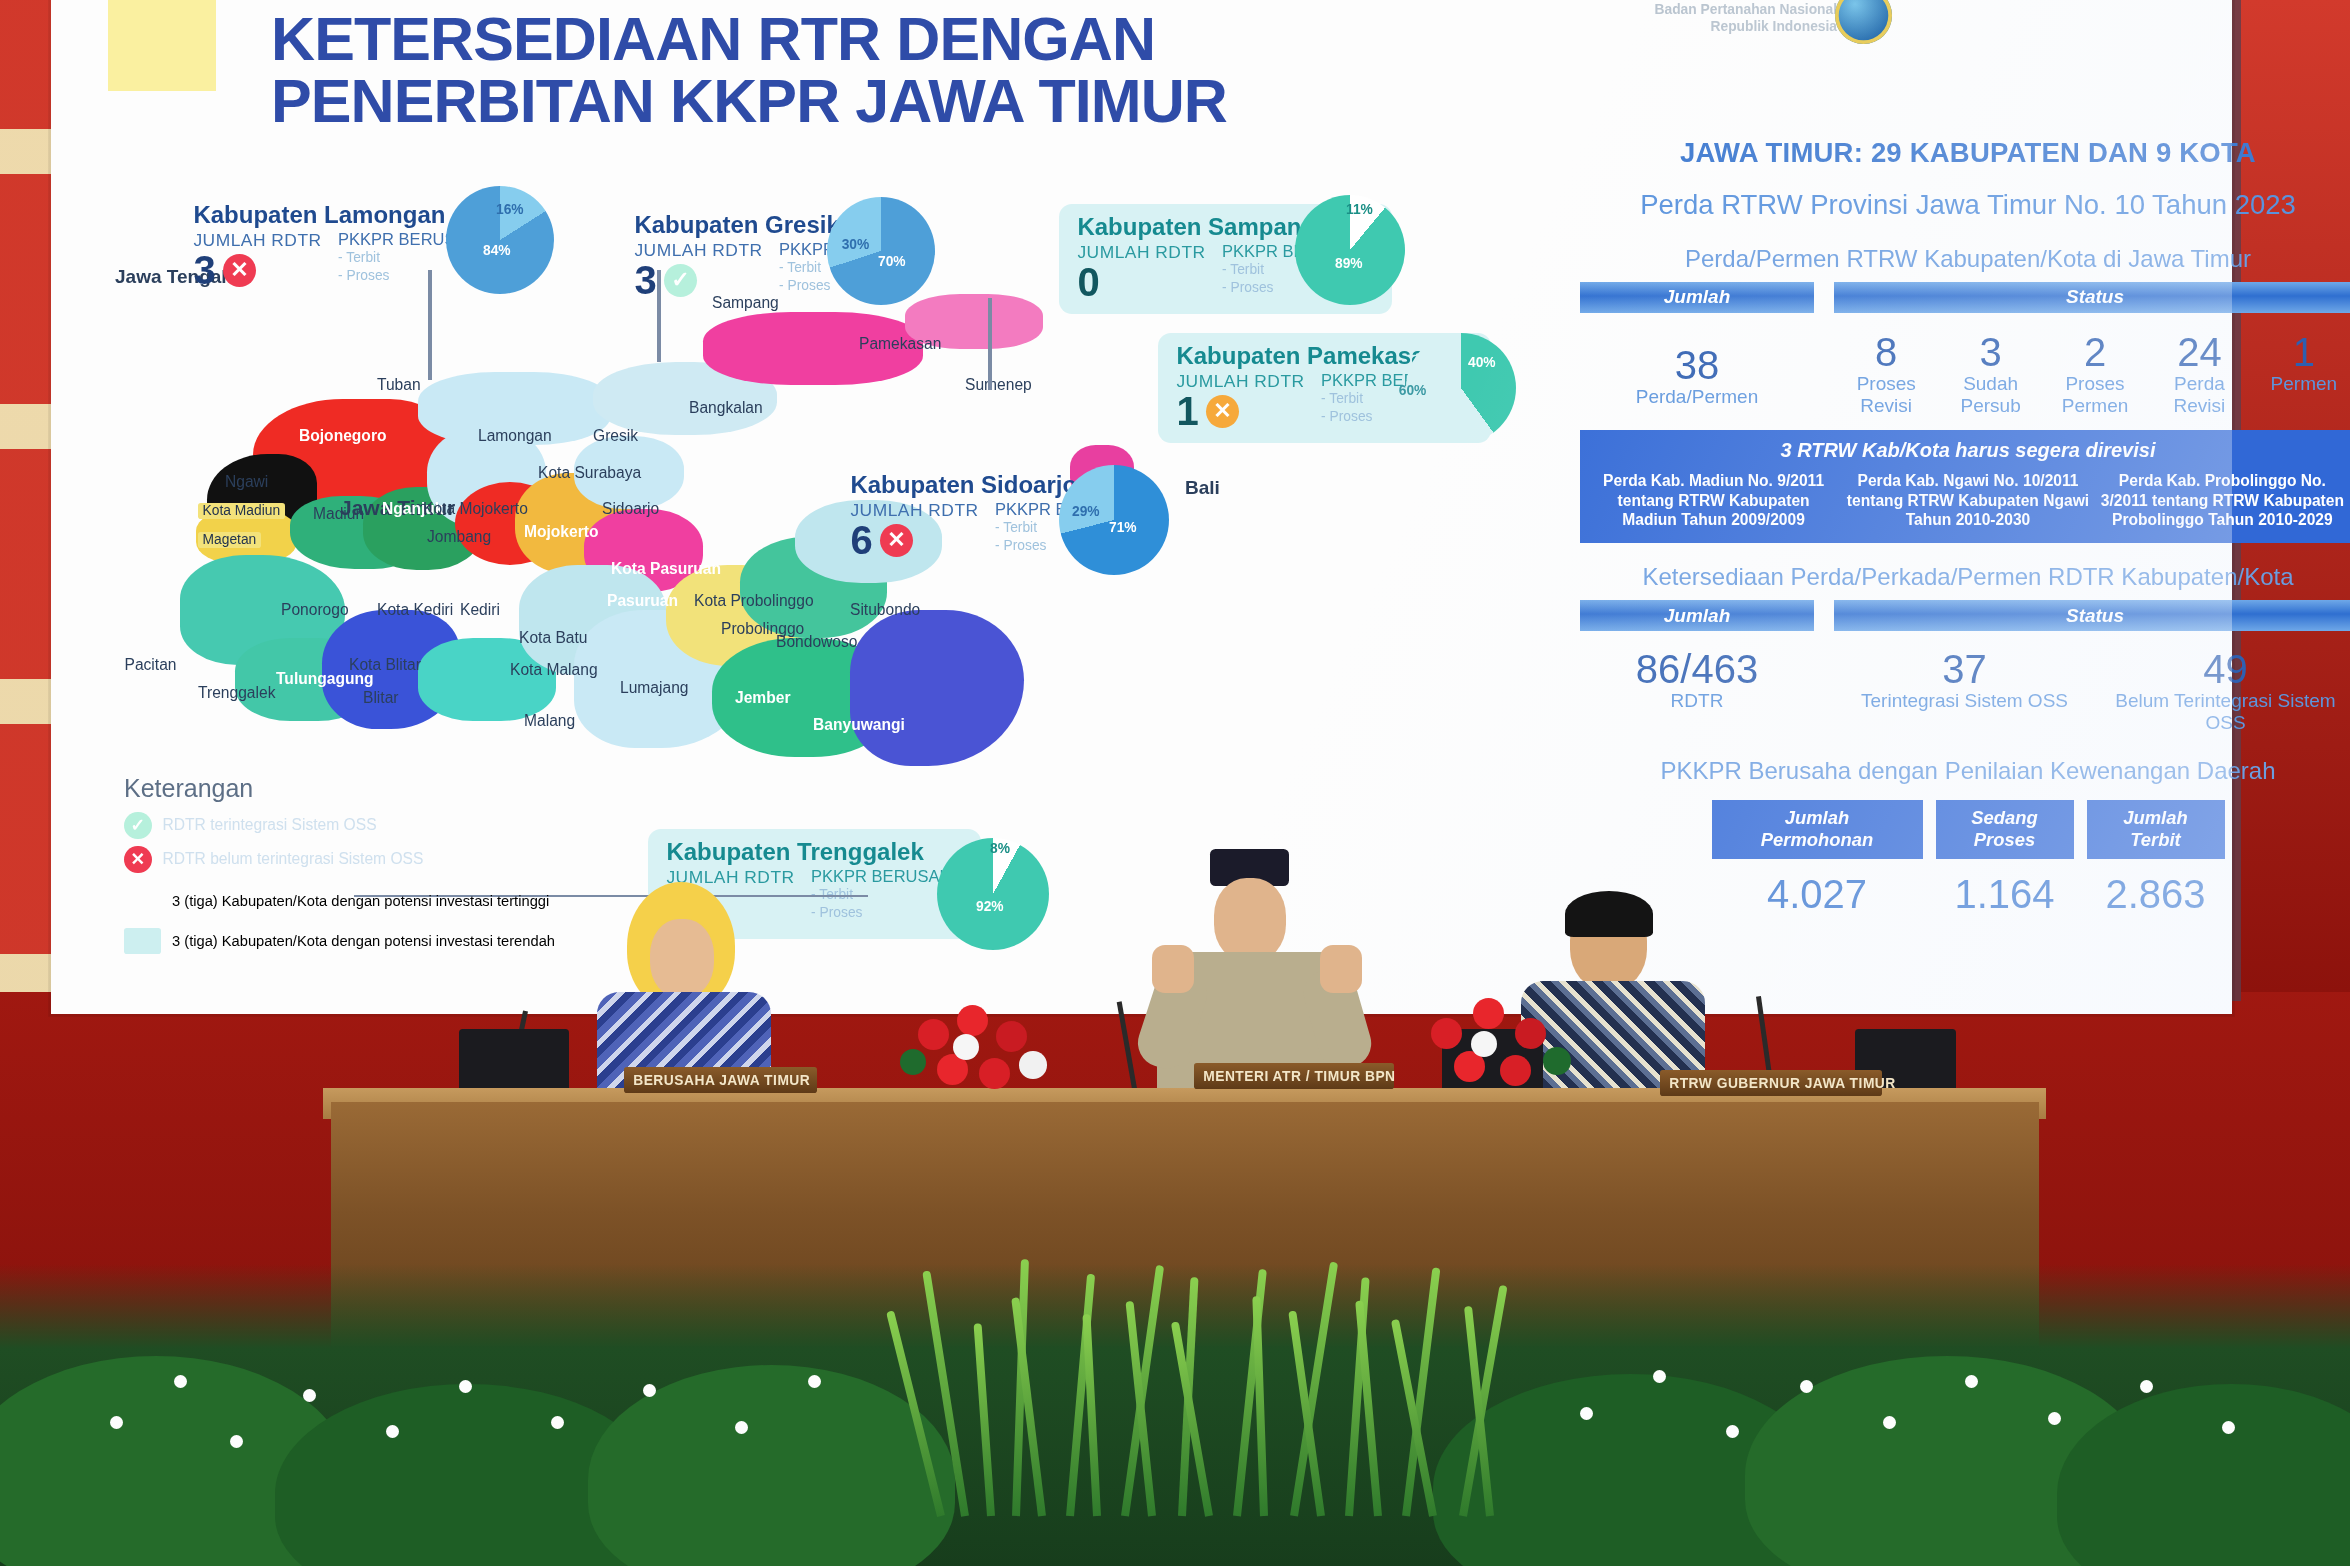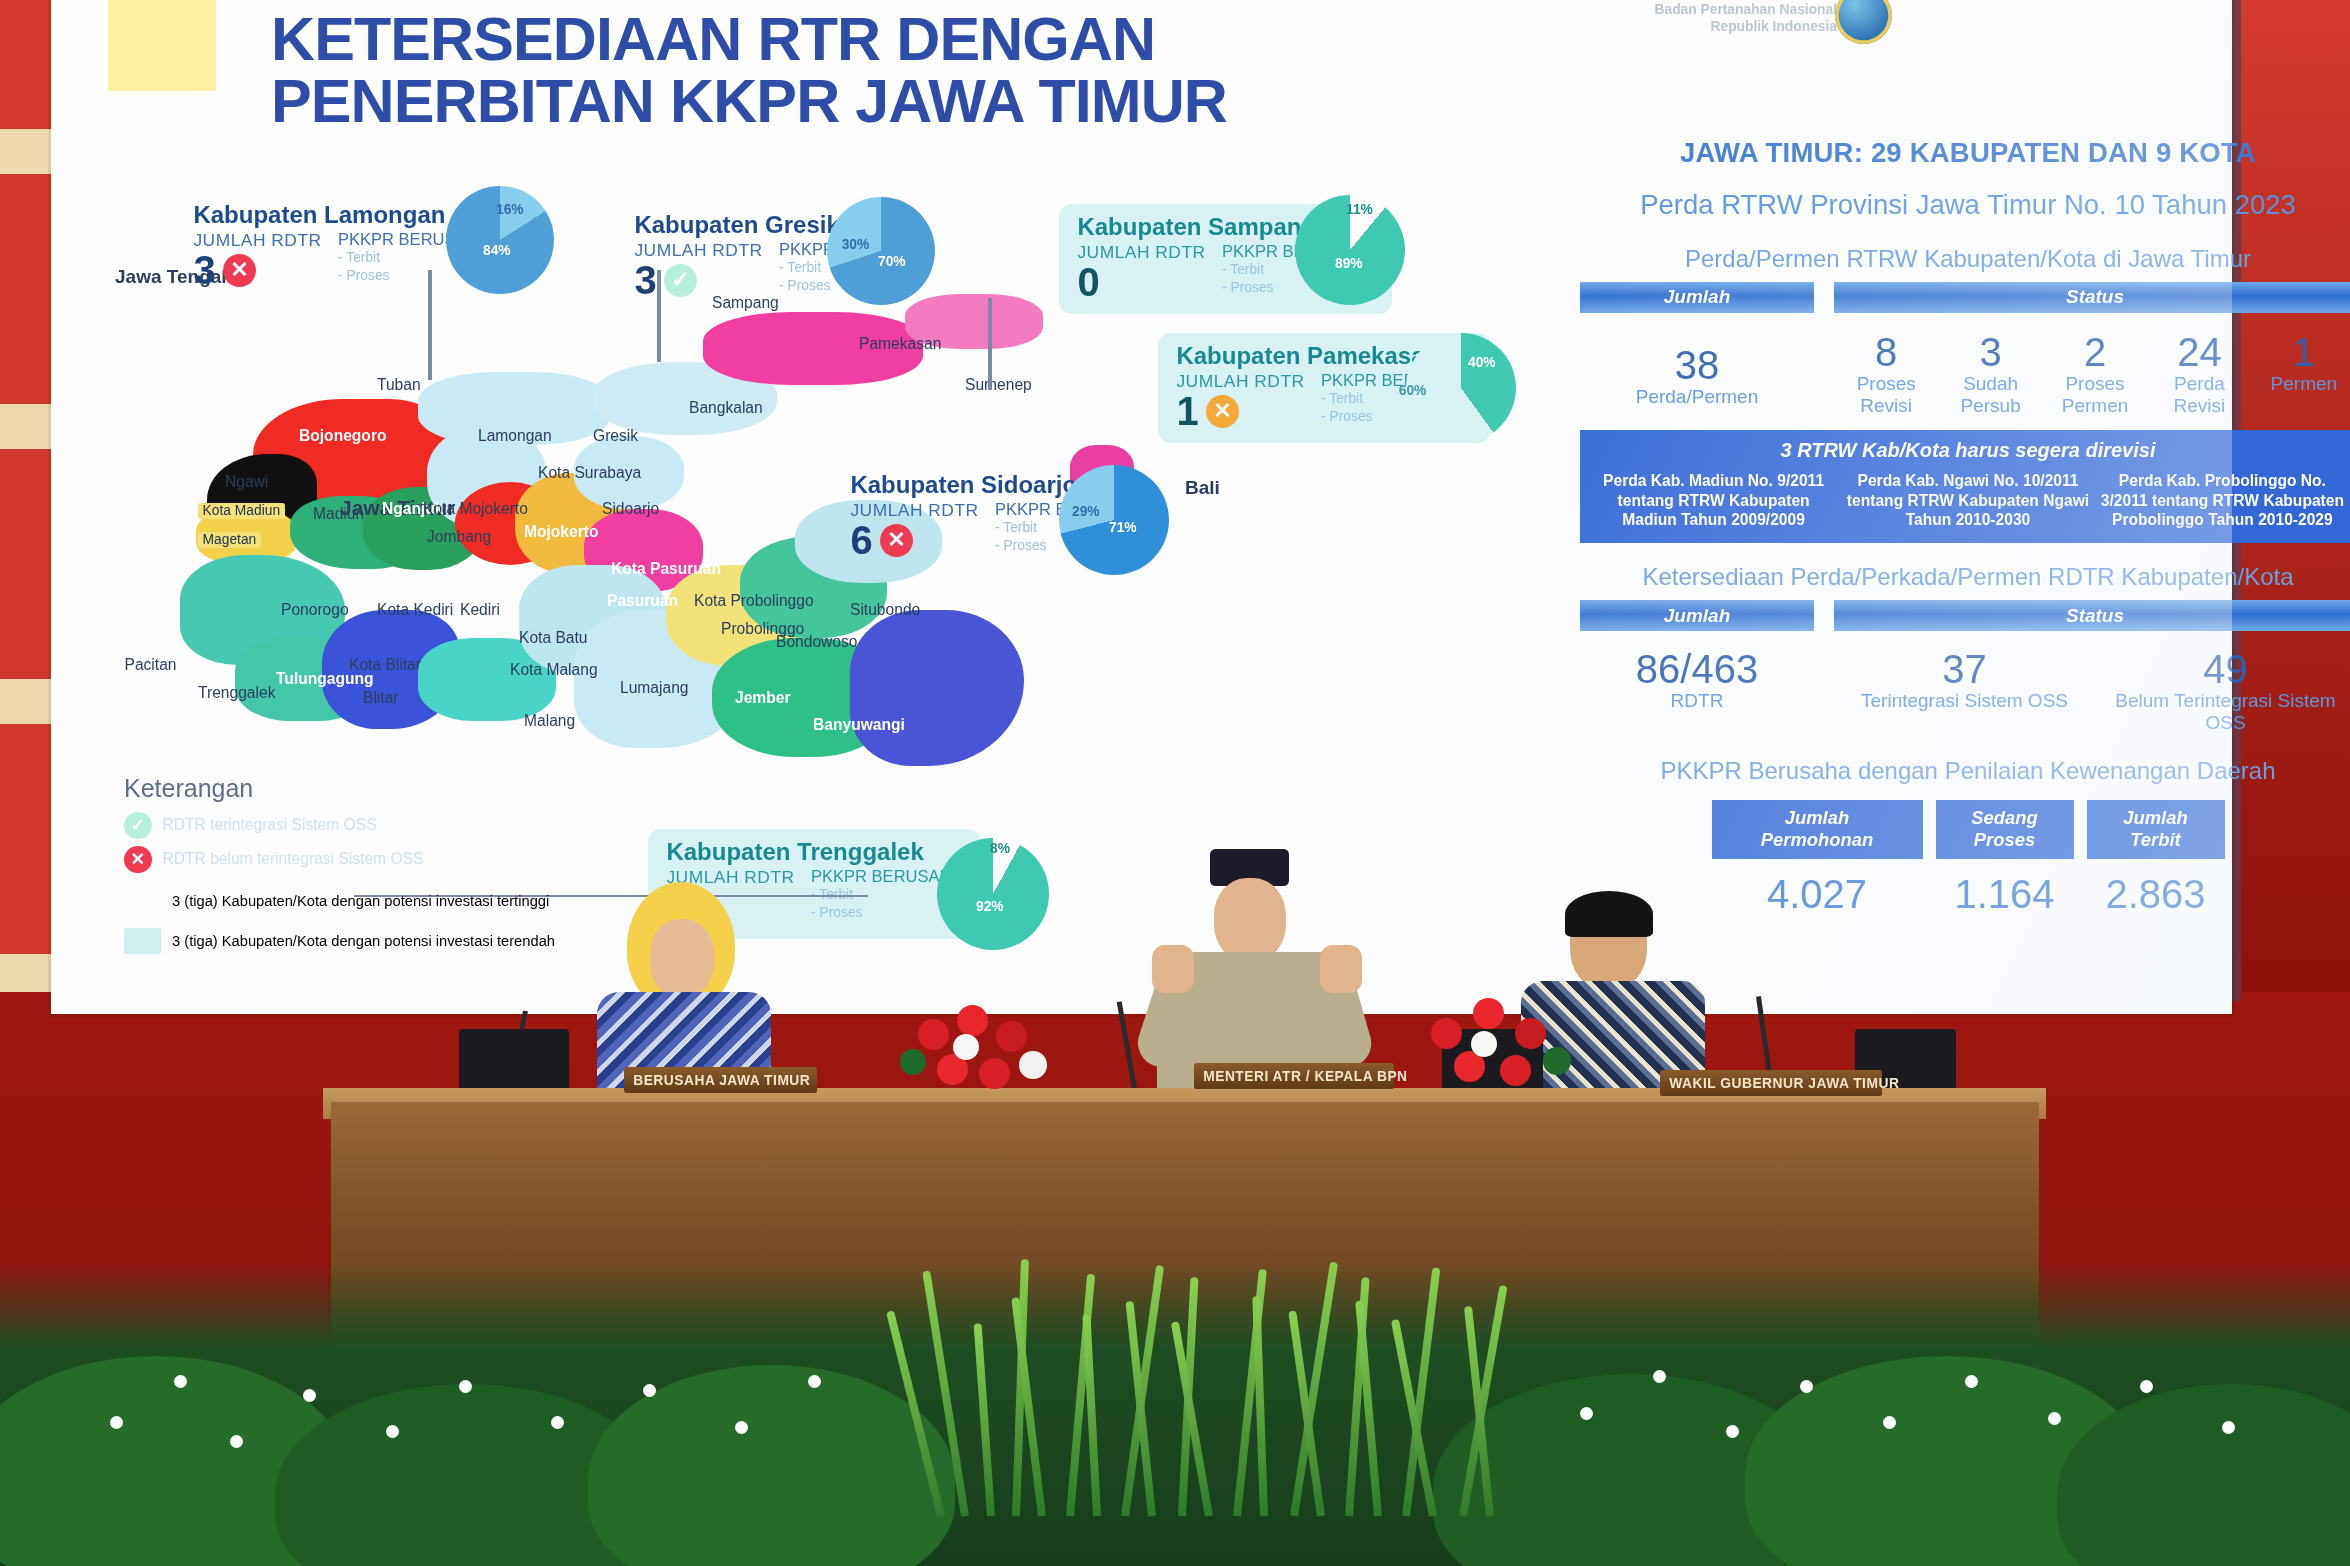--- a/index.html
+++ b/index.html
@@ -506,22 +506,22 @@
 <div class="table-front">
   
   
   
   
   
 </div>
 <div class="table-rail"></div>
 
 <div class="nameplate" style="left:624px;top:1067px;width:193px;">BERUSAHA JAWA TIMUR</div>
-<div class="nameplate" style="left:1194px;top:1063px;width:200px;">MENTERI ATR / KEPALA BPN</div>
-<div class="nameplate" style="left:1660px;top:1070px;width:222px;">WAKIL GUBERNUR JAWA TIMUR</div>
+<div class="nameplate" style="left:1194px;top:1063px;width:200px;">MENTERI ATR / TIMUR BPN</div>
+<div class="nameplate" style="left:1660px;top:1070px;width:222px;">RTRW GUBERNUR JAWA TIMUR</div>
 
 <div class="flowers" style="left:900px;top:1001px;width:193px;height:101px;">
   <div style="position:absolute;left:18.4px;top:18.4px;width:31px;height:31px;border-radius:50%;background:#d81f26;"></div>
   <div style="position:absolute;left:57px;top:3.7px;width:31px;height:31px;border-radius:50%;background:#e8262c;"></div>
   <div style="position:absolute;left:96px;top:20px;width:31px;height:31px;border-radius:50%;background:#c91b22;"></div>
   <div style="position:absolute;left:37px;top:53px;width:31px;height:31px;border-radius:50%;background:#e8262c;"></div>
   <div style="position:absolute;left:79px;top:57px;width:31px;height:31px;border-radius:50%;background:#d81f26;"></div>
   <div style="position:absolute;left:119px;top:50px;width:27.5px;height:27.5px;border-radius:50%;background:#f1f1f1;"></div>
   <div style="position:absolute;left:53px;top:33px;width:26px;height:26px;border-radius:50%;background:#f6f6f6;"></div>
   <div style="position:absolute;left:0px;top:48px;width:26px;height:26px;border-radius:50%;background:#1f6b2d;"></div>

